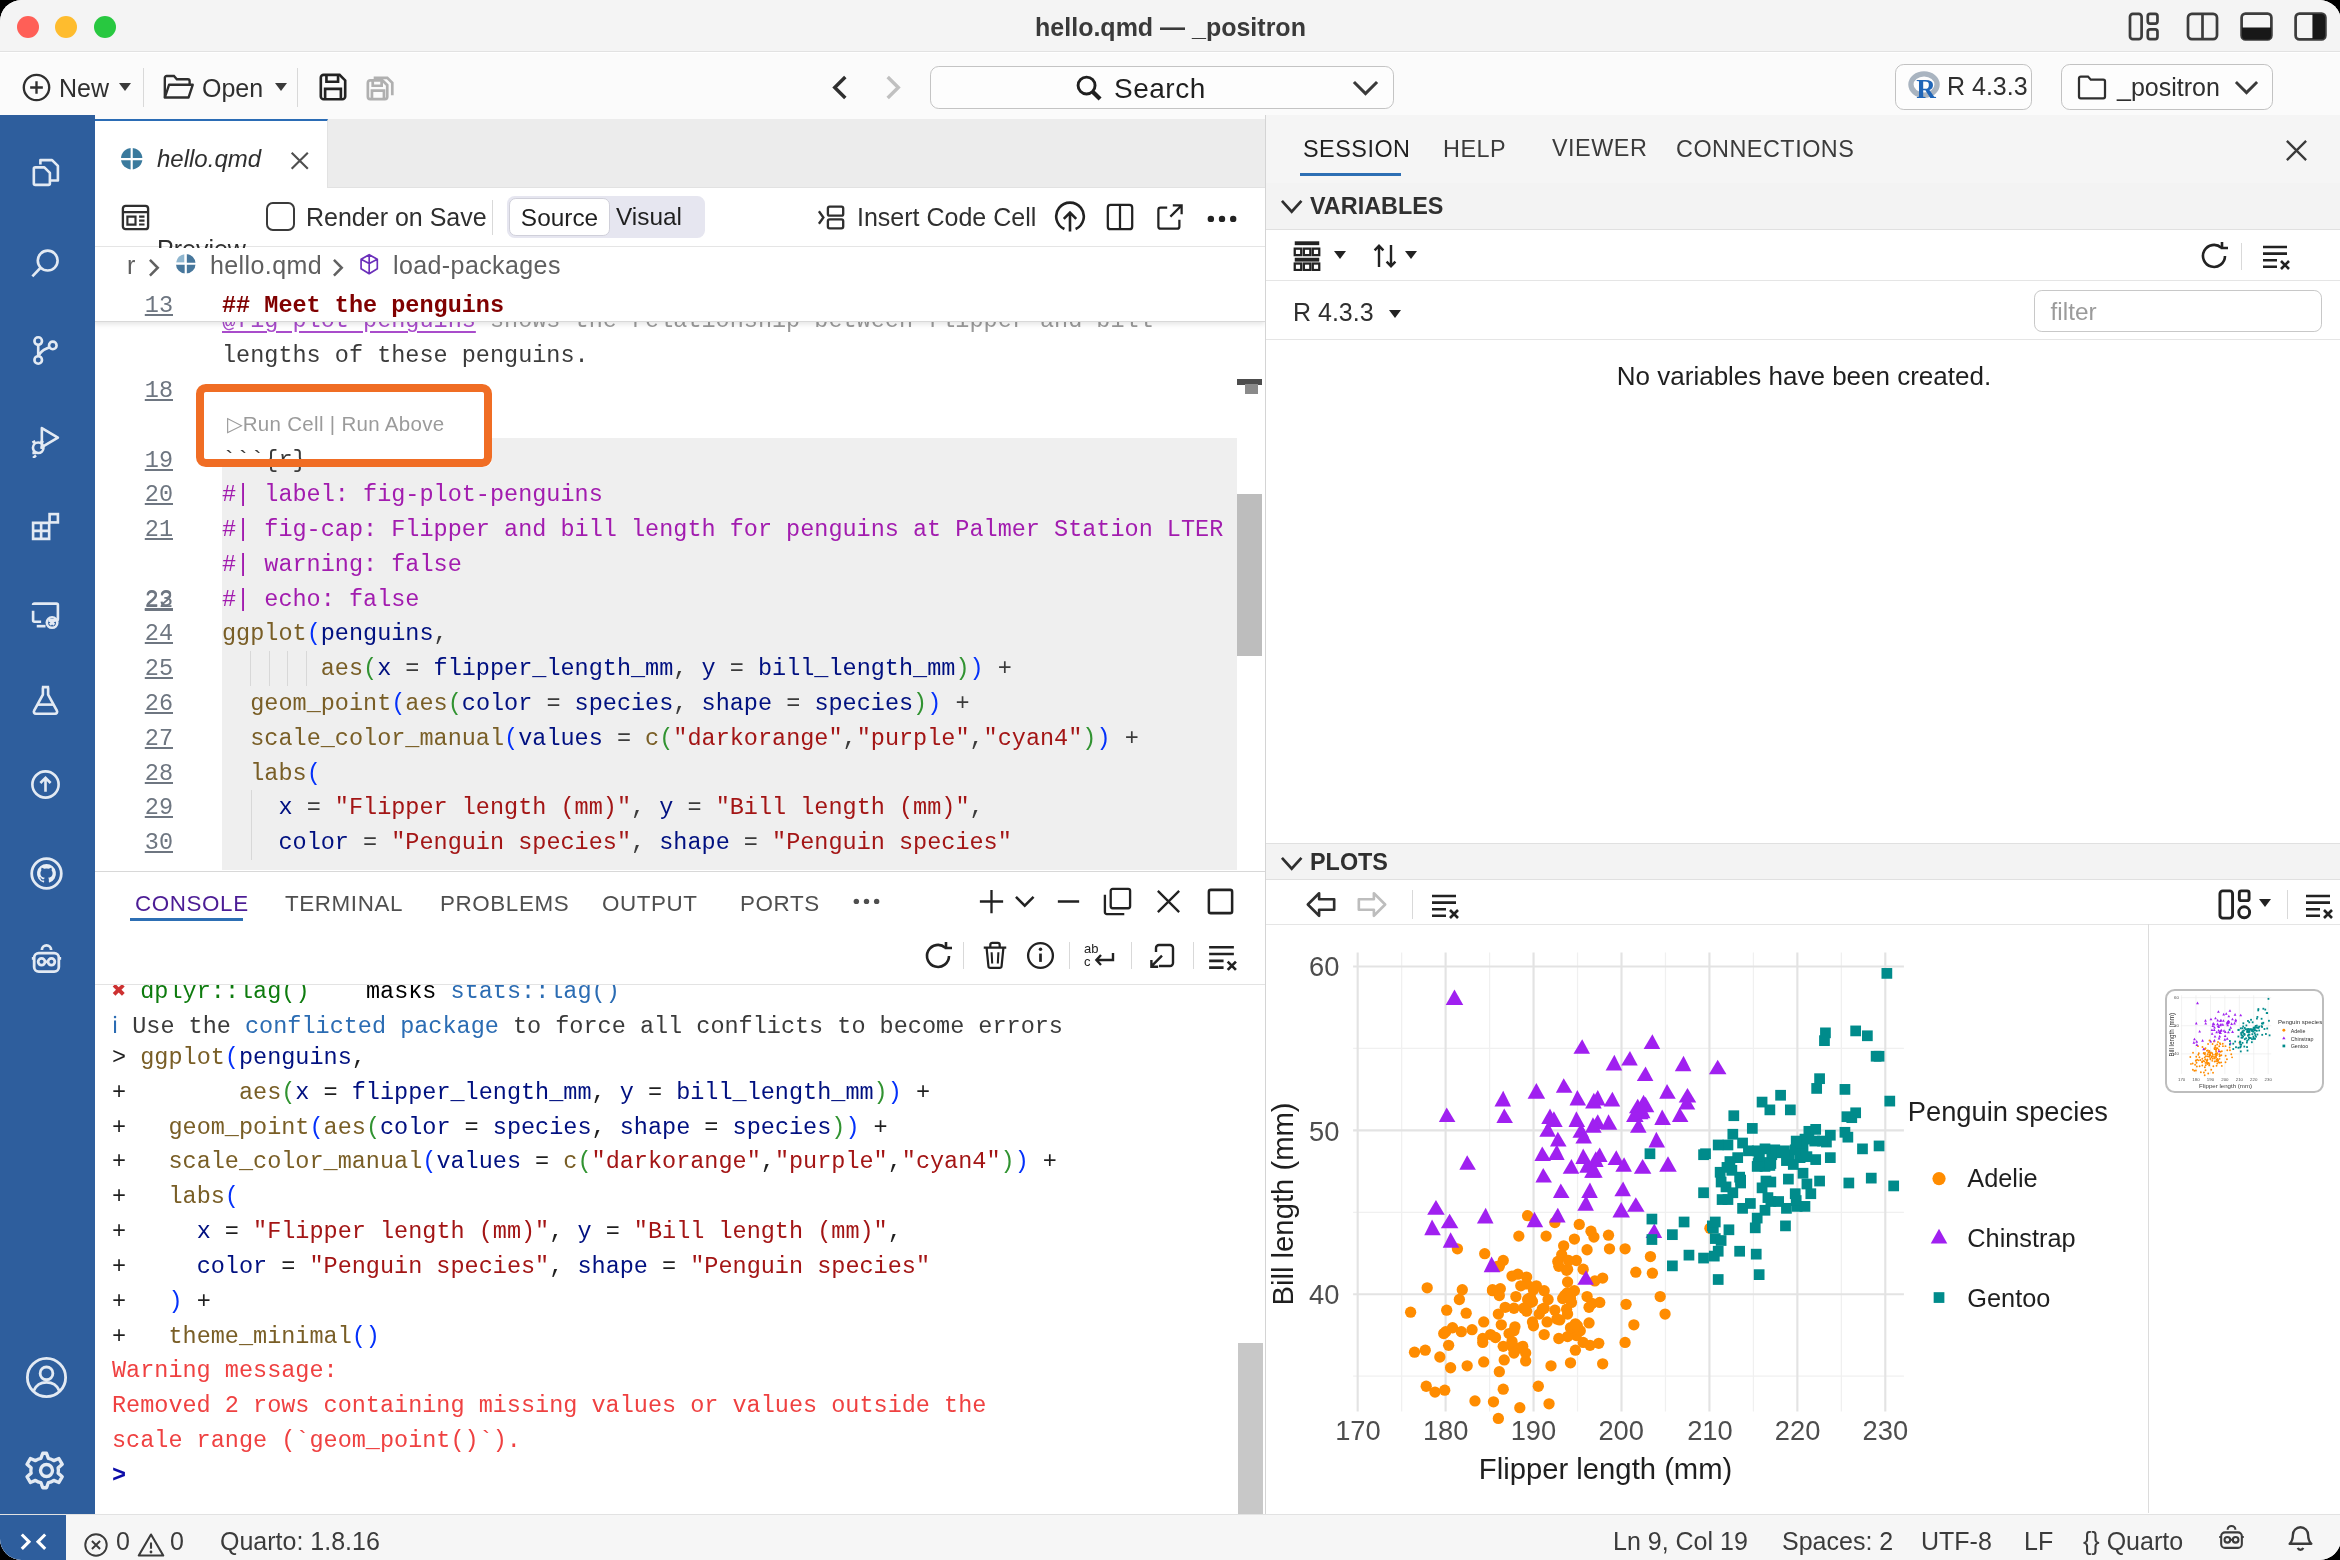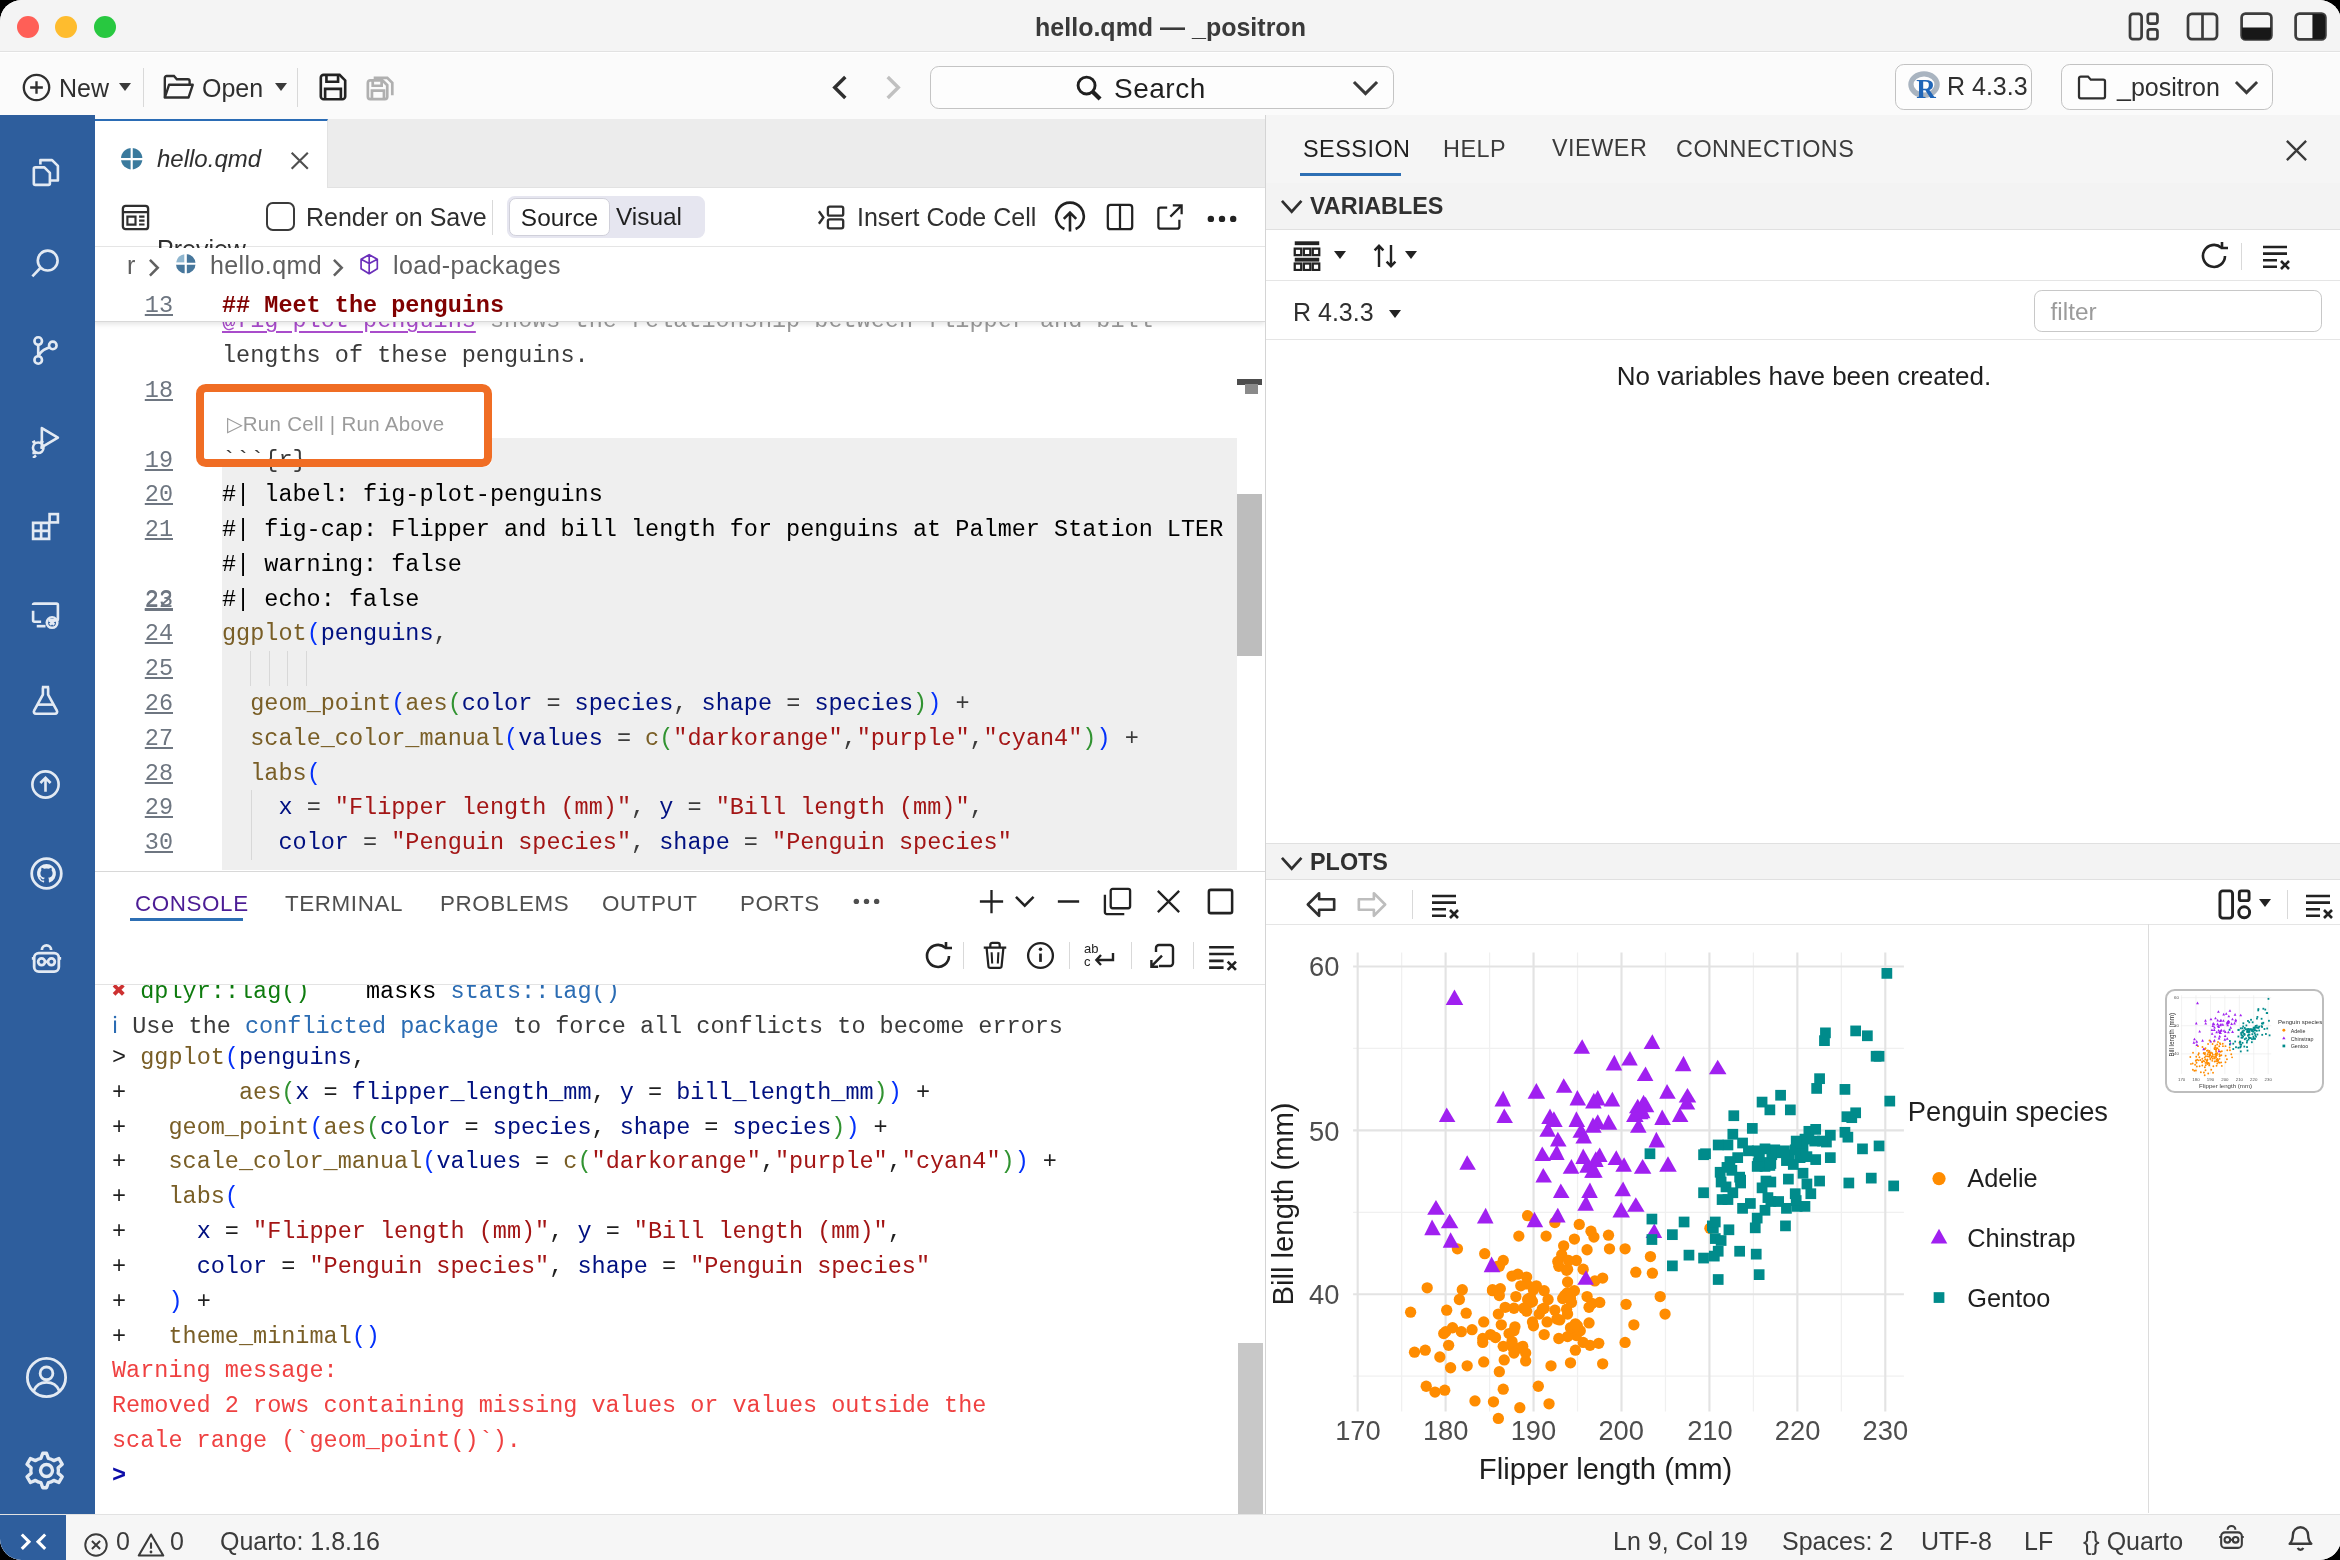--- a/index.html
+++ b/index.html
@@ -25,21 +25,21 @@
 #actbar svg { position:absolute; left:28px; stroke:#e3eaf3; fill:none; stroke-width:1.8; }
 
 #tabstrip { position:absolute; left:93px; top:119px; width:1172px; height:69px; background:#ececec; border-bottom:1px solid #e2e2e2; }
 #tab1 { position:absolute; left:0; top:0; width:235px; height:69px; background:#fff; border-top:2.4px solid #2b6cb5; border-right:1px solid #e2e2e2; }
 #edtoolbar { position:absolute; left:93px; top:188px; width:1172px; height:59px; background:#fff; border-bottom:1px solid #e5e5e5; }
 #breadcrumb { position:absolute; left:93px; top:248px; width:1172px; height:37px; background:#fff; font-size:25px; letter-spacing:0.4px; color:#5f5f5f; }
 #editor { position:absolute; left:93px; top:285px; width:1172px; height:586px; background:#fff; overflow:hidden; }
 .ln { position:absolute; width:80px; text-align:right; color:#6e7681; font-family:"Liberation Mono",monospace; font-size:23.5px; line-height:35px;text-decoration:underline; }
 .cl { position:absolute; left:129px; font-family:"Liberation Mono",monospace; font-size:23.5px; line-height:35px; white-space:pre; color:#3b3b3b; }
 .s-fn { color:#795e26; } .s-var { color:#001080; } .s-str { color:#a31515; }
-.s-cmt { color:#000000; } .s-b1 { color:#0431fa; } .s-b2 { color:#319331; }
+.s-cmt { color:#a21caf; } .s-b1 { color:#0431fa; } .s-b2 { color:#319331; }
 
 #console { position:absolute; left:93px; top:871px; width:1172px; height:643px; background:#fff; border-top:1px solid #d8d8d8; overflow:hidden; }
 .ptab { font-size:22.4px; letter-spacing:0.6px; color:#4f4f4f; }
 
 #rpanel { position:absolute; left:1265px; top:115px; width:1076px; height:1399px; background:#fff; border-left:1px solid #d4d4d4; overflow:hidden; }
 .rtab { font-size:23.4px; letter-spacing:0.5px; color:#3b3b3b; }
 .sechdr { position:absolute; left:0; width:1076px; background:#f3f3f3; border-bottom:1px solid #e0e0e0; font-size:23.4px; font-weight:bold; color:#2f2f2f; }
 
 #statusbar { position:absolute; left:0; top:1514px; width:2341px; height:47px; background:#f6f6f6; border-top:1px solid #e2e2e2; font-size:25px; color:#3b3b3b; }
 .sbitem { position:absolute; top:13.7px; line-height:25px; }
@@ -291,20 +291,21 @@
     <div class="cl s-cmt" style="top:262px;">#| warning: false</div>
     <div class="ln" style="top:297px;">23</div>
     <div class="cl s-cmt" style="top:297px;">#| echo: false</div>
     <div class="ln" style="top:331px;">24</div>
     <div class="cl" style="top:331px;"><span class="s-fn">ggplot</span><span class="s-b1">(</span><span class="s-var">penguins</span>,</div>
     <div class="ln" style="top:366px;">25</div>
     <div class="abs" style="top:366px;left:157px;width:1px;height:35px;background:#d8d8d8;"></div>
     <div class="abs" style="top:366px;left:176px;width:1px;height:35px;background:#d8d8d8;"></div>
     <div class="abs" style="top:366px;left:194px;width:1px;height:35px;background:#d8d8d8;"></div>
     <div class="abs" style="top:366px;left:213px;width:1px;height:35px;background:#d8d8d8;"></div>
+    <div class="cl" style="top:366px;">       <span class="s-fn">aes</span><span class="s-b2">(</span><span class="s-var">x</span> = <span class="s-var">flipper_length_mm</span>, <span class="s-var">y</span> = <span class="s-var">bill_length_mm</span><span class="s-b2">)</span><span class="s-b1">)</span> +</div>
     <div class="ln" style="top:401px;">26</div>
     <div class="cl" style="top:401px;">  <span class="s-fn">geom_point</span><span class="s-b1">(</span><span class="s-fn">aes</span><span class="s-b2">(</span><span class="s-var">color</span> = <span class="s-var">species</span>, <span class="s-var">shape</span> = <span class="s-var">species</span><span class="s-b2">)</span><span class="s-b1">)</span> +</div>
     <div class="ln" style="top:436px;">27</div>
     <div class="cl" style="top:436px;">  <span class="s-fn">scale_color_manual</span><span class="s-b1">(</span><span class="s-var">values</span> = <span class="s-fn">c</span><span class="s-b2">(</span><span class="s-str">"darkorange"</span>,<span class="s-str">"purple"</span>,<span class="s-str">"cyan4"</span><span class="s-b2">)</span><span class="s-b1">)</span> +</div>
     <div class="ln" style="top:471px;">28</div>
     <div class="cl" style="top:471px;">  <span class="s-fn">labs</span><span class="s-b1">(</span></div>
     <div class="ln" style="top:505px;">29</div>
     <div class="abs" style="top:505px;left:158px;width:1px;height:70px;background:#d8d8d8;"></div>
     <div class="cl" style="top:505px;">    <span class="s-var">x</span> = <span class="s-str">"Flipper length (mm)"</span>, <span class="s-var">y</span> = <span class="s-str">"Bill length (mm)"</span>,</div>
     <div class="ln" style="top:540px;">30</div>

